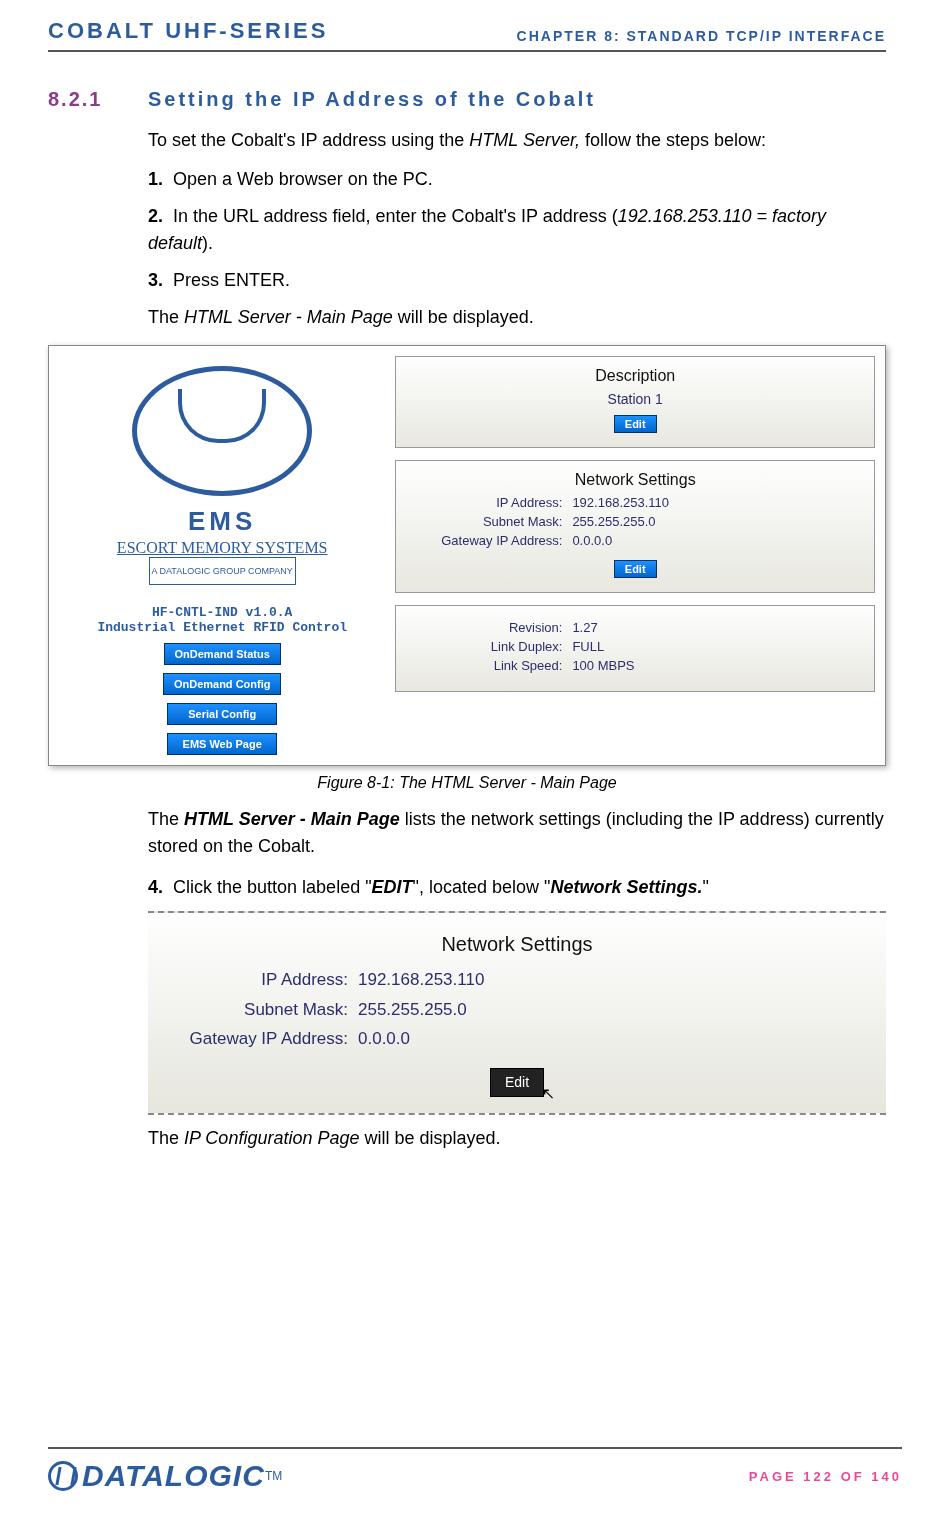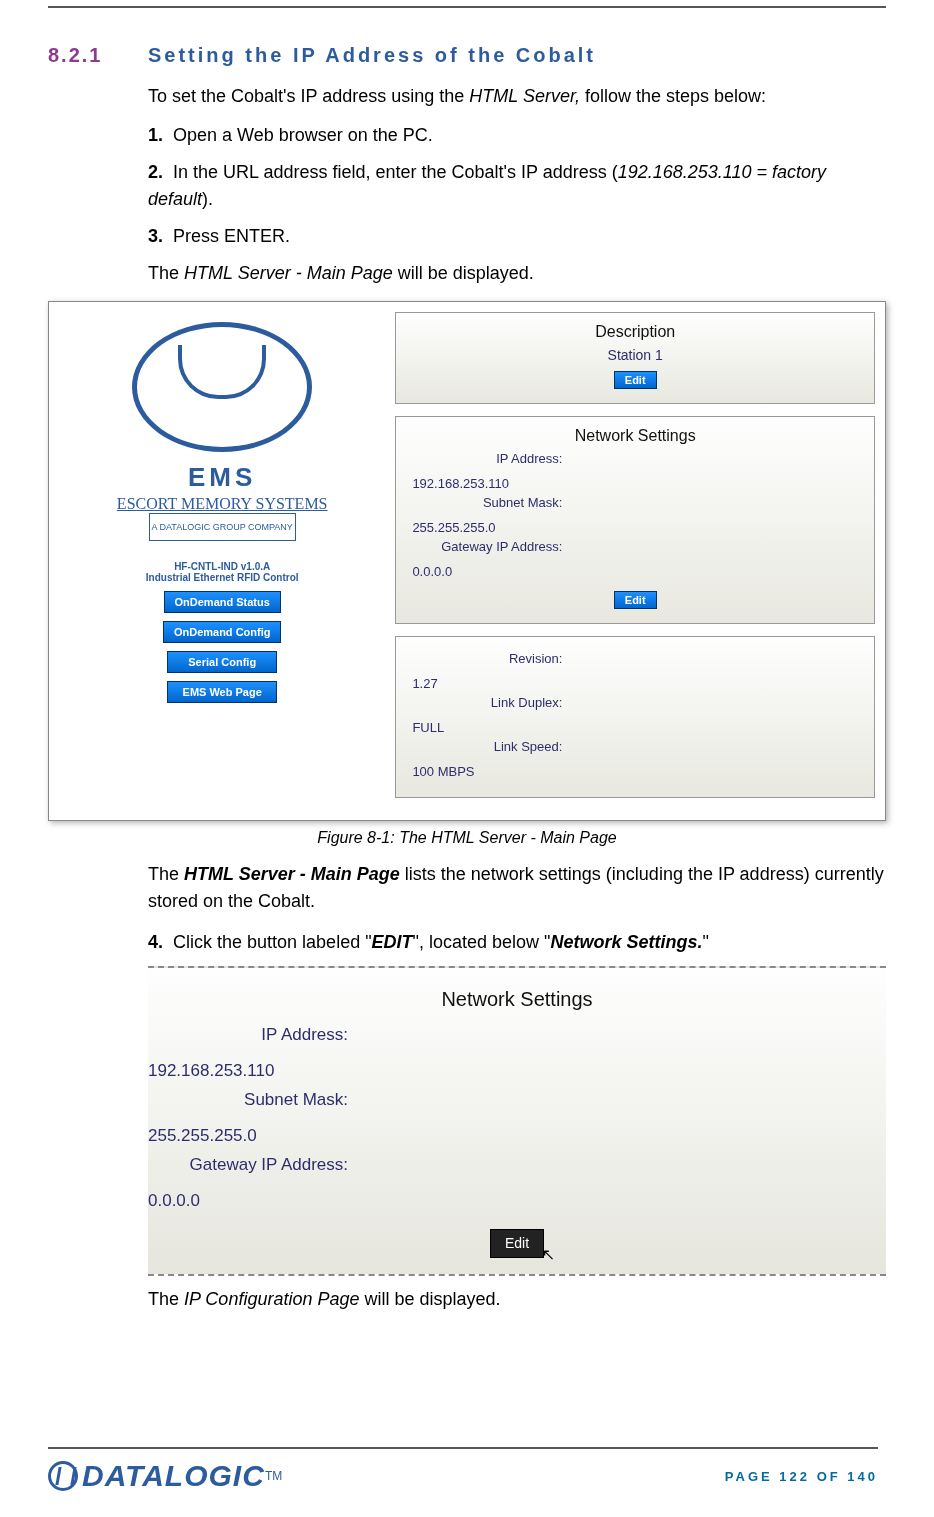--- a/index.html
+++ b/index.html
@@ -63,34 +63,34 @@
   .ems-logo::before {
     content: "";
     position: absolute; left: 50%; top: 18px; transform: translateX(-50%);
     width: 80px; height: 50px; border-left: 4px solid #2d5c9e; border-right: 4px solid #2d5c9e;
     border-radius: 0 0 40px 40px;
     border-bottom: 4px solid #2d5c9e;
   }
   .ems-text { color: #2d5c9e; font-weight: bold; font-size: 26px; letter-spacing: 4px; }
   .ems-sub { color: #2d5c9e; font-family: 'Times New Roman', serif; font-size: 16px; text-decoration: underline; margin-top: 2px; }
   .ems-sub2 { color: #2d5c9e; font-size: 9px; border: 1px solid #2d5c9e; display: inline-block; padding: 8px 2px; }
-  .ctrl-label { color: #2d5c9e; font-weight: bold; font-size: 10px; margin-top: 20px; }
+  .ctrl-label { color: #2d5c9e; font-weight: bold; font-size: 13px; margin-top: 20px; font-family: Liberation Mono, monospace; }
   .btn-blue {
     display: inline-block; background: linear-gradient(#1e90ff,#0066cc);
     color: #fff; font-size: 11px; font-weight: bold; padding: 4px 10px;
     border: 1px solid #003366; margin-top: 8px; min-width: 110px;
   }
   .fig-right { width: 60%; padding-left: 10px; }
   .panel {
     background: linear-gradient(#fefefe,#e8e8e0);
     border: 1px solid #999; margin-bottom: 12px; padding: 10px 16px 14px;
     text-align: center; color: #2d2d6d; font-size: 14px;
   }
   .panel .ptitle { color: #111; font-size: 16px; margin-bottom: 6px; }
-  .panel-row { display: flex; gap: 10px; font-size: 13px; margin: 4px 0; flex-direction: column; }
+  .panel-row { display: flex; gap: 10px; font-size: 13px; margin: 4px 0; }
   .panel-row .lbl { text-align: right; width: 150px; color: #2d2d6d; }
   .panel-row .val { text-align: left; width: 150px; color: #2d2d6d; }
   .edit-btn {
     display: inline-block; background: linear-gradient(#1e90ff,#0066cc);
     color: #fff; font-size: 11px; font-weight: bold; padding: 2px 10px;
     border: 1px solid #003366; margin-top: 8px;
   }
   .fig-caption { text-align: center; font-style: italic; font-size: 16px; margin-top: 6px; }
   .fig2 {
     margin: 10px 0 10px 0; width: 100%;
@@ -103,43 +103,47 @@
   .fig2 .panel-row .val { font-size: 17px; color: #2d2d6d; width: 200px; }
   .edit-btn2 {
     display: inline-block; background: #222; color: #fff;
     font-size: 14px; padding: 3px 14px; border: 1px solid #000; margin-top: 12px;
     position: relative;
   }
   .cursor {
     position: absolute; right: -12px; bottom: -10px; font-size: 16px; color: #000;
   }
   .footer {
-    position: absolute; bottom: 24px; left: 48px; right: 56px;
+    position: absolute; bottom: 24px; left: 48px; right: 32px;
   }
   .hr-bottom { border: none; border-top: 2px solid #555; margin-bottom: 10px; }
   .footer-row { display: flex; justify-content: space-between; align-items: center; }
   .logo-foot { display: flex; align-items: center; }
   .logo-circle {
     width: 30px; height: 30px; border: 3px solid #2d5c9e; border-radius: 50%;
     position: relative; margin-right: 4px;
   }
   .logo-circle::after {
     content: ""; position: absolute; left: 6px; top: 3px; width: 12px; height: 18px;
     border-left: 3px solid #2d5c9e; border-right: 3px solid #2d5c9e; transform: skewX(-10deg);
   }
   .logo-text { color: #2d5c9e; font-size: 30px; font-weight: bold; letter-spacing: 1px; font-style: italic; }
   .tm { font-size: 12px; color: #2d5c9e; vertical-align: bottom; }
-  .page-num { color: #0369a1; letter-spacing: 3px; font-size: 13px; font-weight: bold; }
+  .page-num { color: #ec4899; letter-spacing: 3px; font-size: 13px; font-weight: bold; }
   i { font-style: italic; }
   b { font-weight: bold; }
 </style>
 </head>
 <body>
 
 <div class="page">
+  <div class="header-row">
+    <div class="header-left">COBALT UHF-SERIES</div>
+    <div class="header-right">CHAPTER 8: STANDARD TCP/IP INTERFACE</div>
+  </div>
   <hr class="hr-top">
 
   <div class="section-row">
     <div class="section-num">8.2.1</div>
     <div class="section-title">Setting the IP Address of the Cobalt</div>
   </div>
 
   <div class="body-indent">
     <span>To set the Cobalt's IP address using the </span><i>HTML Server,</i><span> follow the steps below:</span>
 

